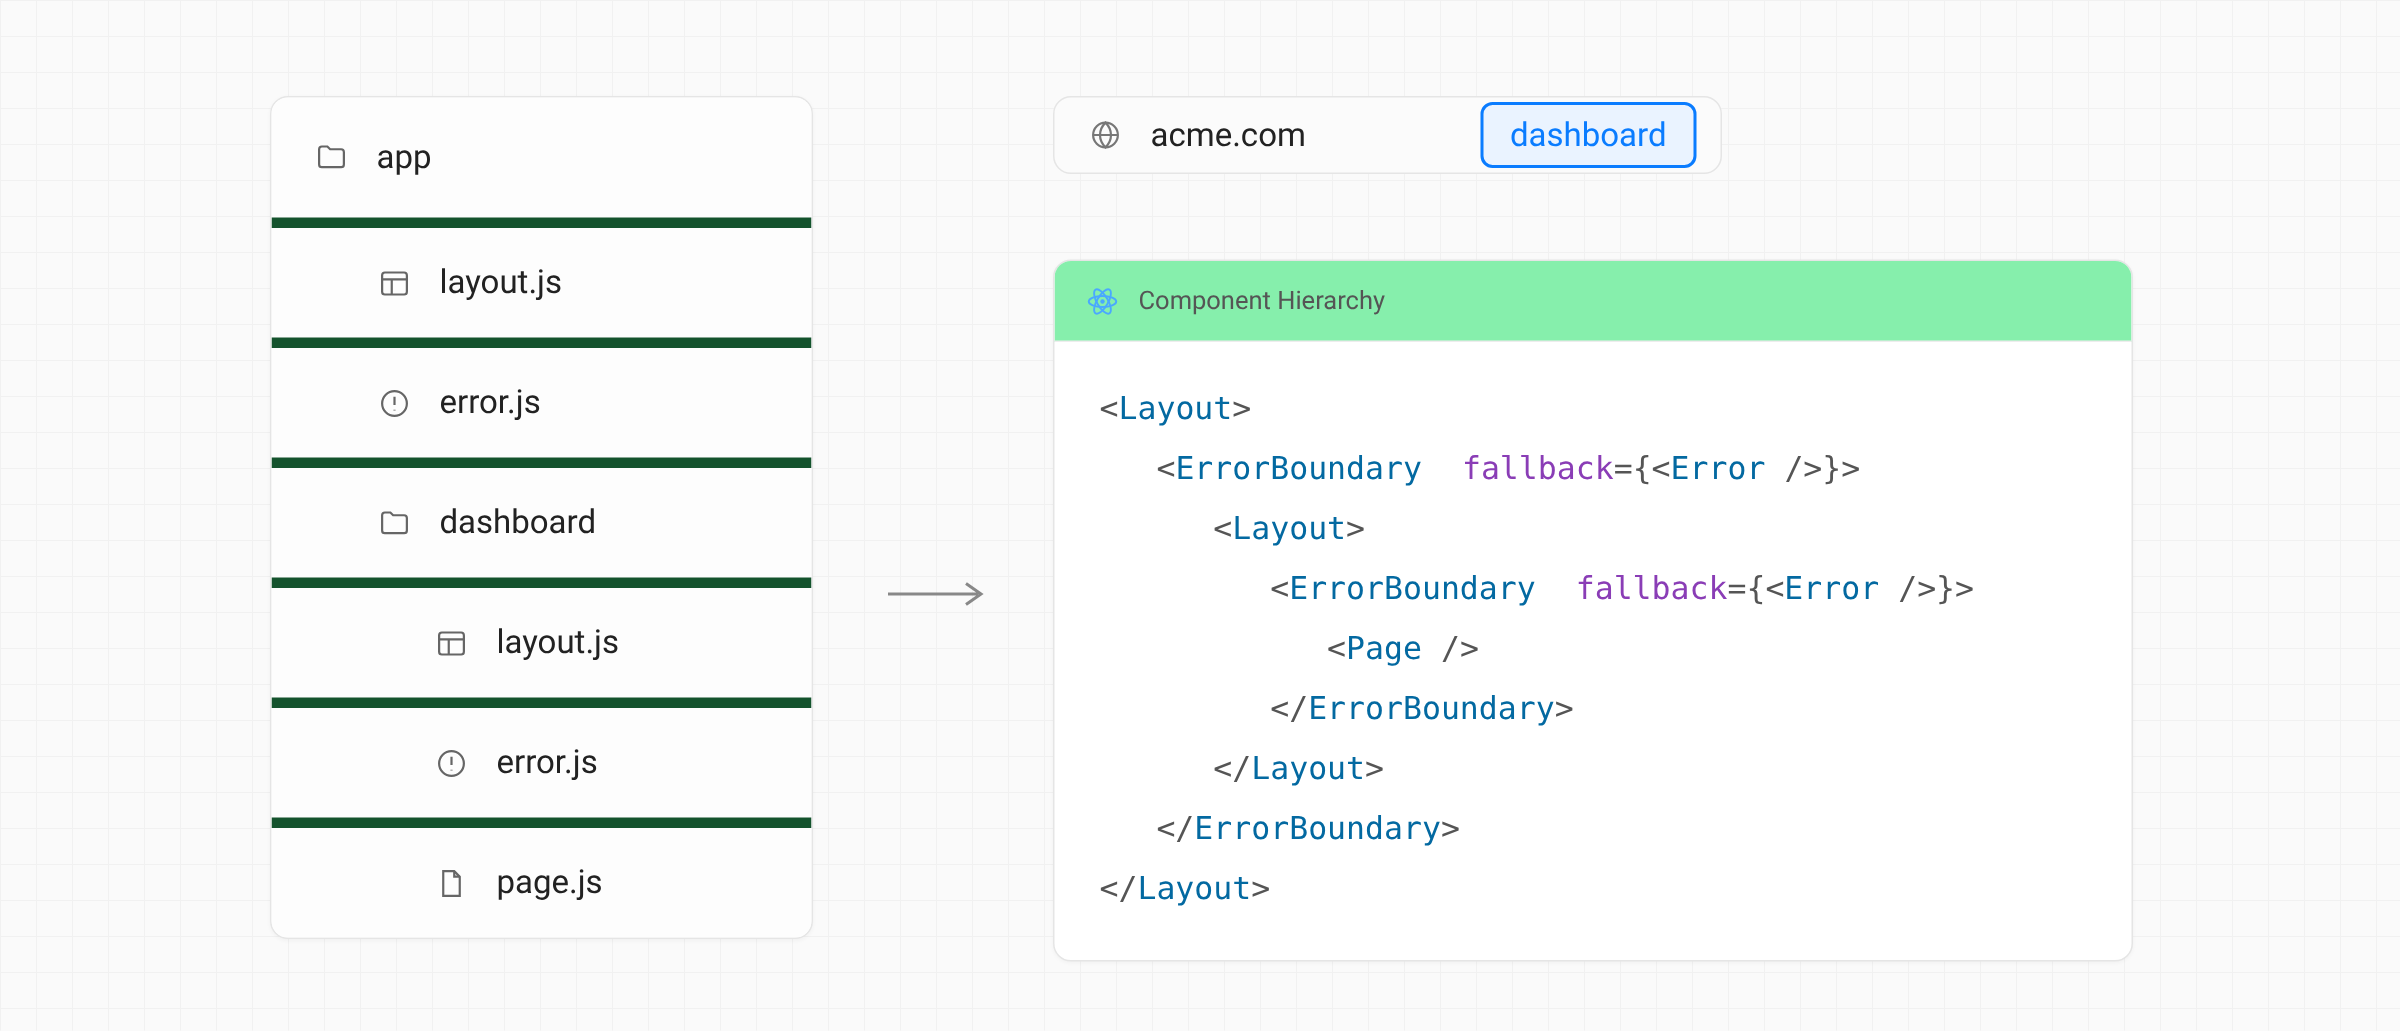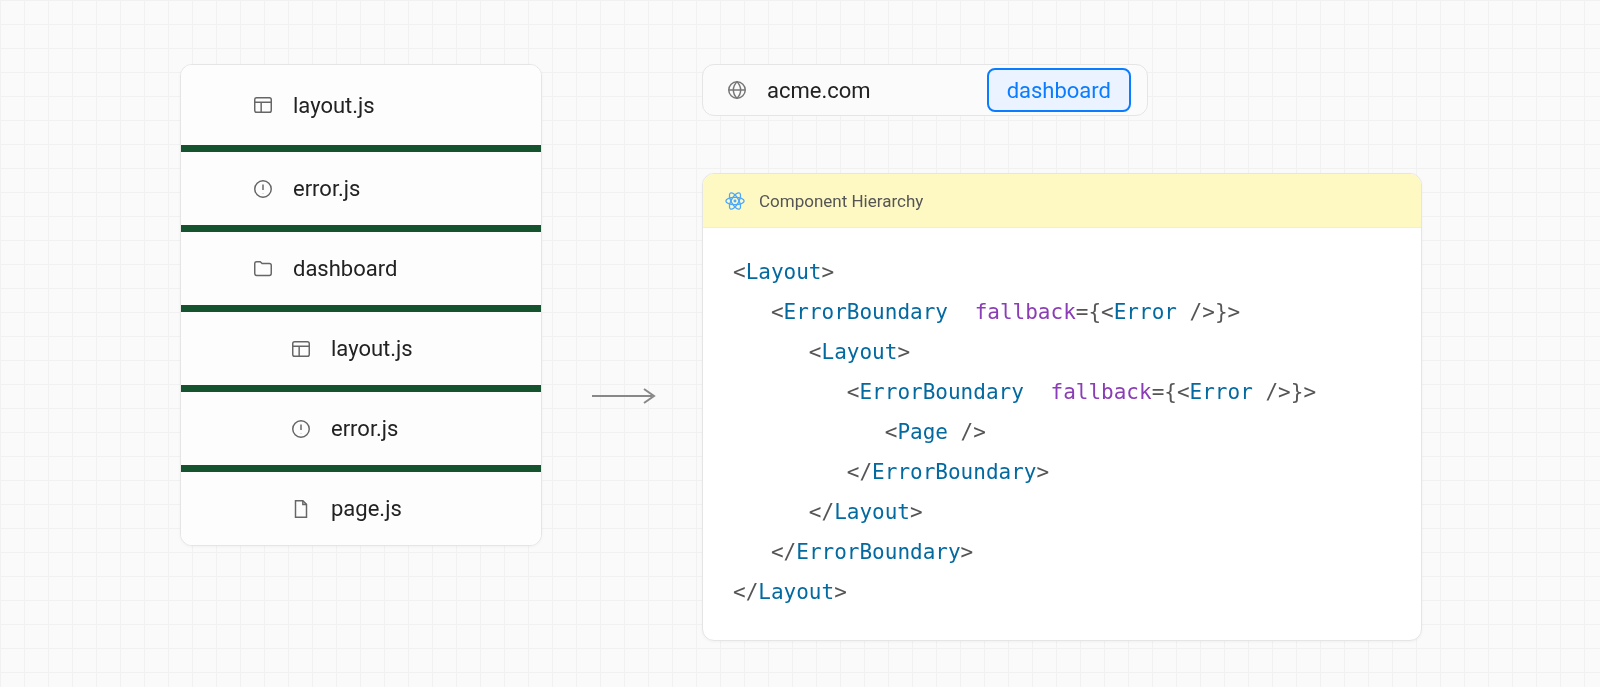--- a/index.html
+++ b/index.html
@@ -102,21 +102,21 @@
     border: 1px solid #e5e5e5;
     border-radius: 12px;
     box-shadow: 0 1px 3px rgba(0,0,0,0.04);
     overflow: hidden;
   }
   .panel-head {
     display: flex;
     align-items: center;
     height: 54px;
     padding-left: 20px;
-    background: #fef9c3;
+    background: #86efac;
     border-bottom: 1px solid #ededed;
     font-size: 17px;
     color: #555;
   }
   .panel-head .ic { color: #4aa8ff; margin-right: 12px; }
   .panel-head .ic svg { stroke-width: 1.4; }
 
   .code {
     padding: 24px 30px 28px;
     font-family: "SF Mono", ui-monospace, Menlo, Consolas, monospace;
@@ -126,20 +126,28 @@
     color: #333;
   }
   .tok-tag   { color: #0369a1; }   
   .tok-attr  { color: #8a3db6; margin-left: 14px; }   
   .tok-punct { color: #555; }      
 </style>
 </head>
 <body>
 
 <div class="tree">
+  <div class="tree-row">
+    <span class="ic">
+      <svg viewBox="0 0 24 24">
+          <path d="M3 6a2 2 0 0 1 2-2h4l2 2h8a2 2 0 0 1 2 2v9a2 2 0 0 1-2 2H5a2 2 0 0 1-2-2V6z"></path>
+        </svg>
+    </span>
+    <span>app</span>
+  </div>
   <div class="tree-row depth-1">
     <span class="ic">
       <svg viewBox="0 0 24 24">
           <rect x="3" y="4" width="18" height="16" rx="2"></rect>
           <path d="M3 9h18M10 9v11"></path>
         </svg>
     </span>
     <span>layout.js</span>
   </div>
   <div class="tree-row depth-1">

